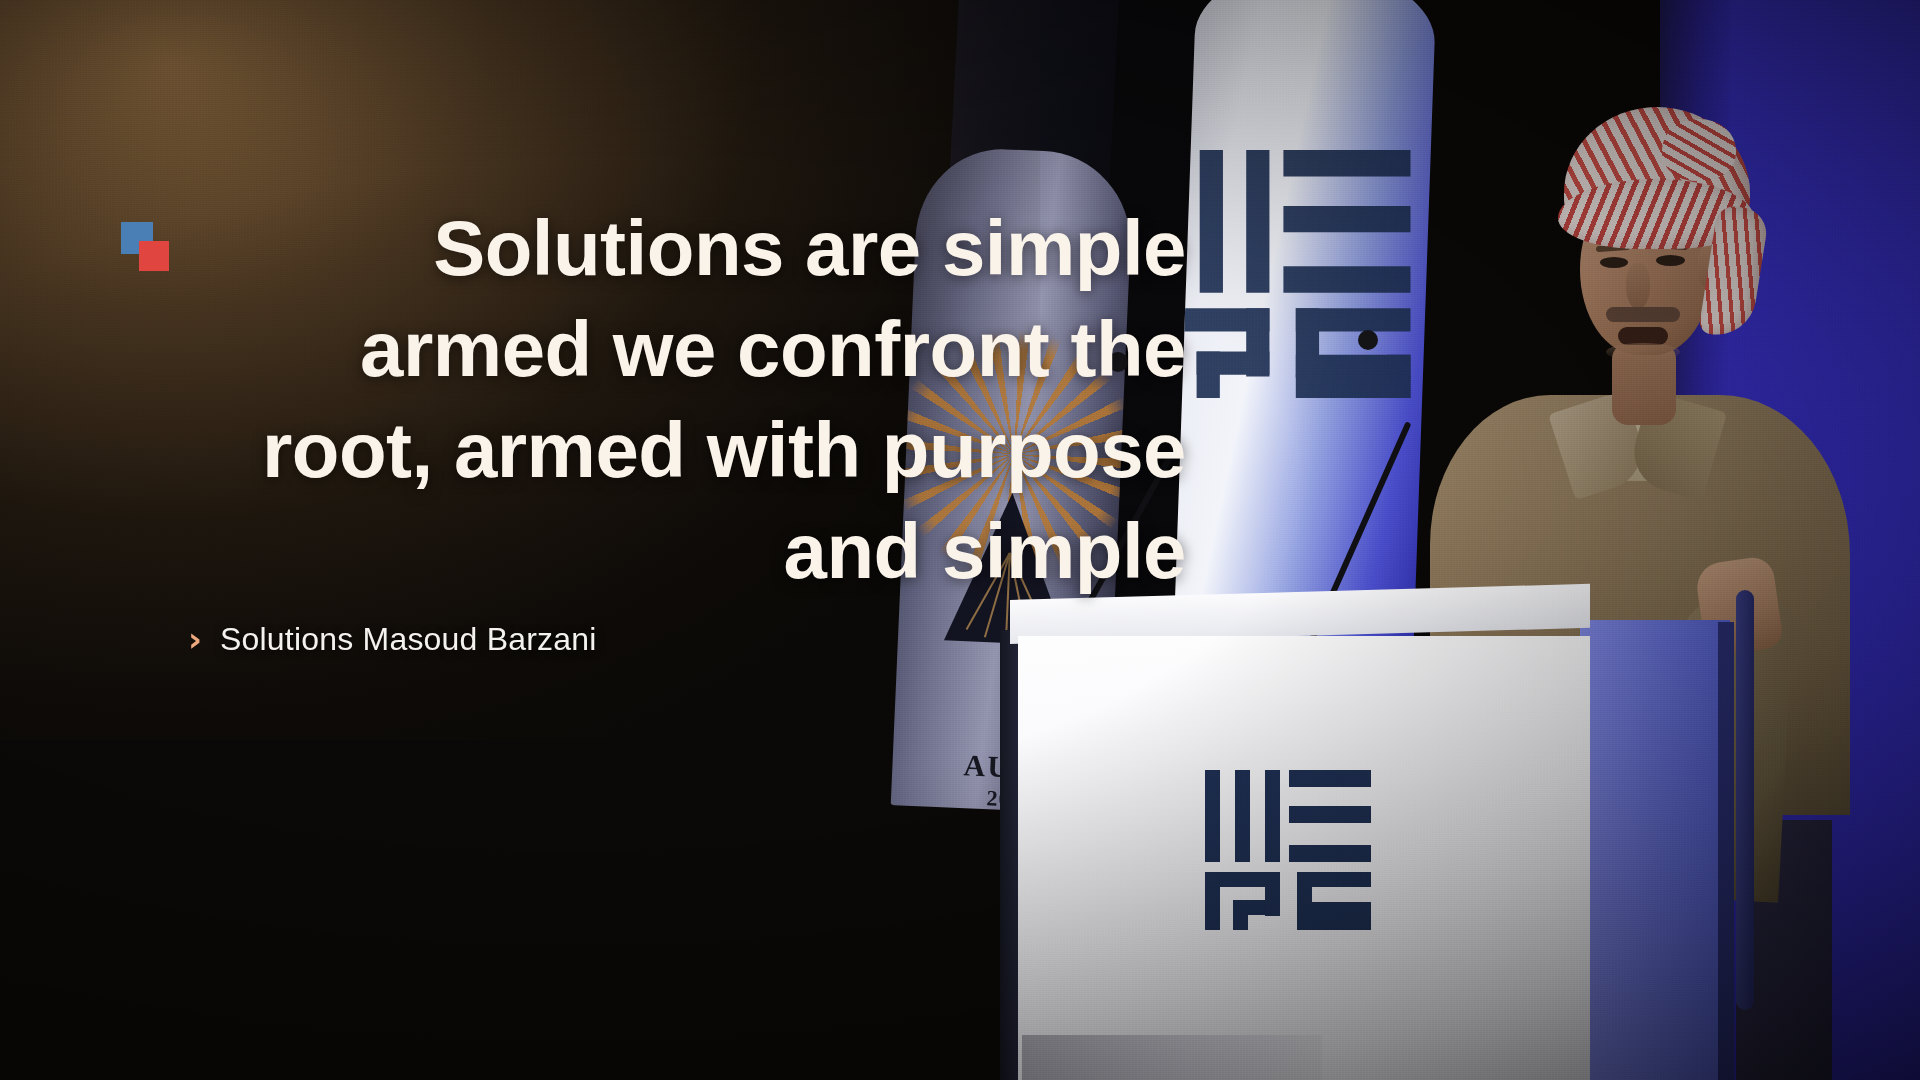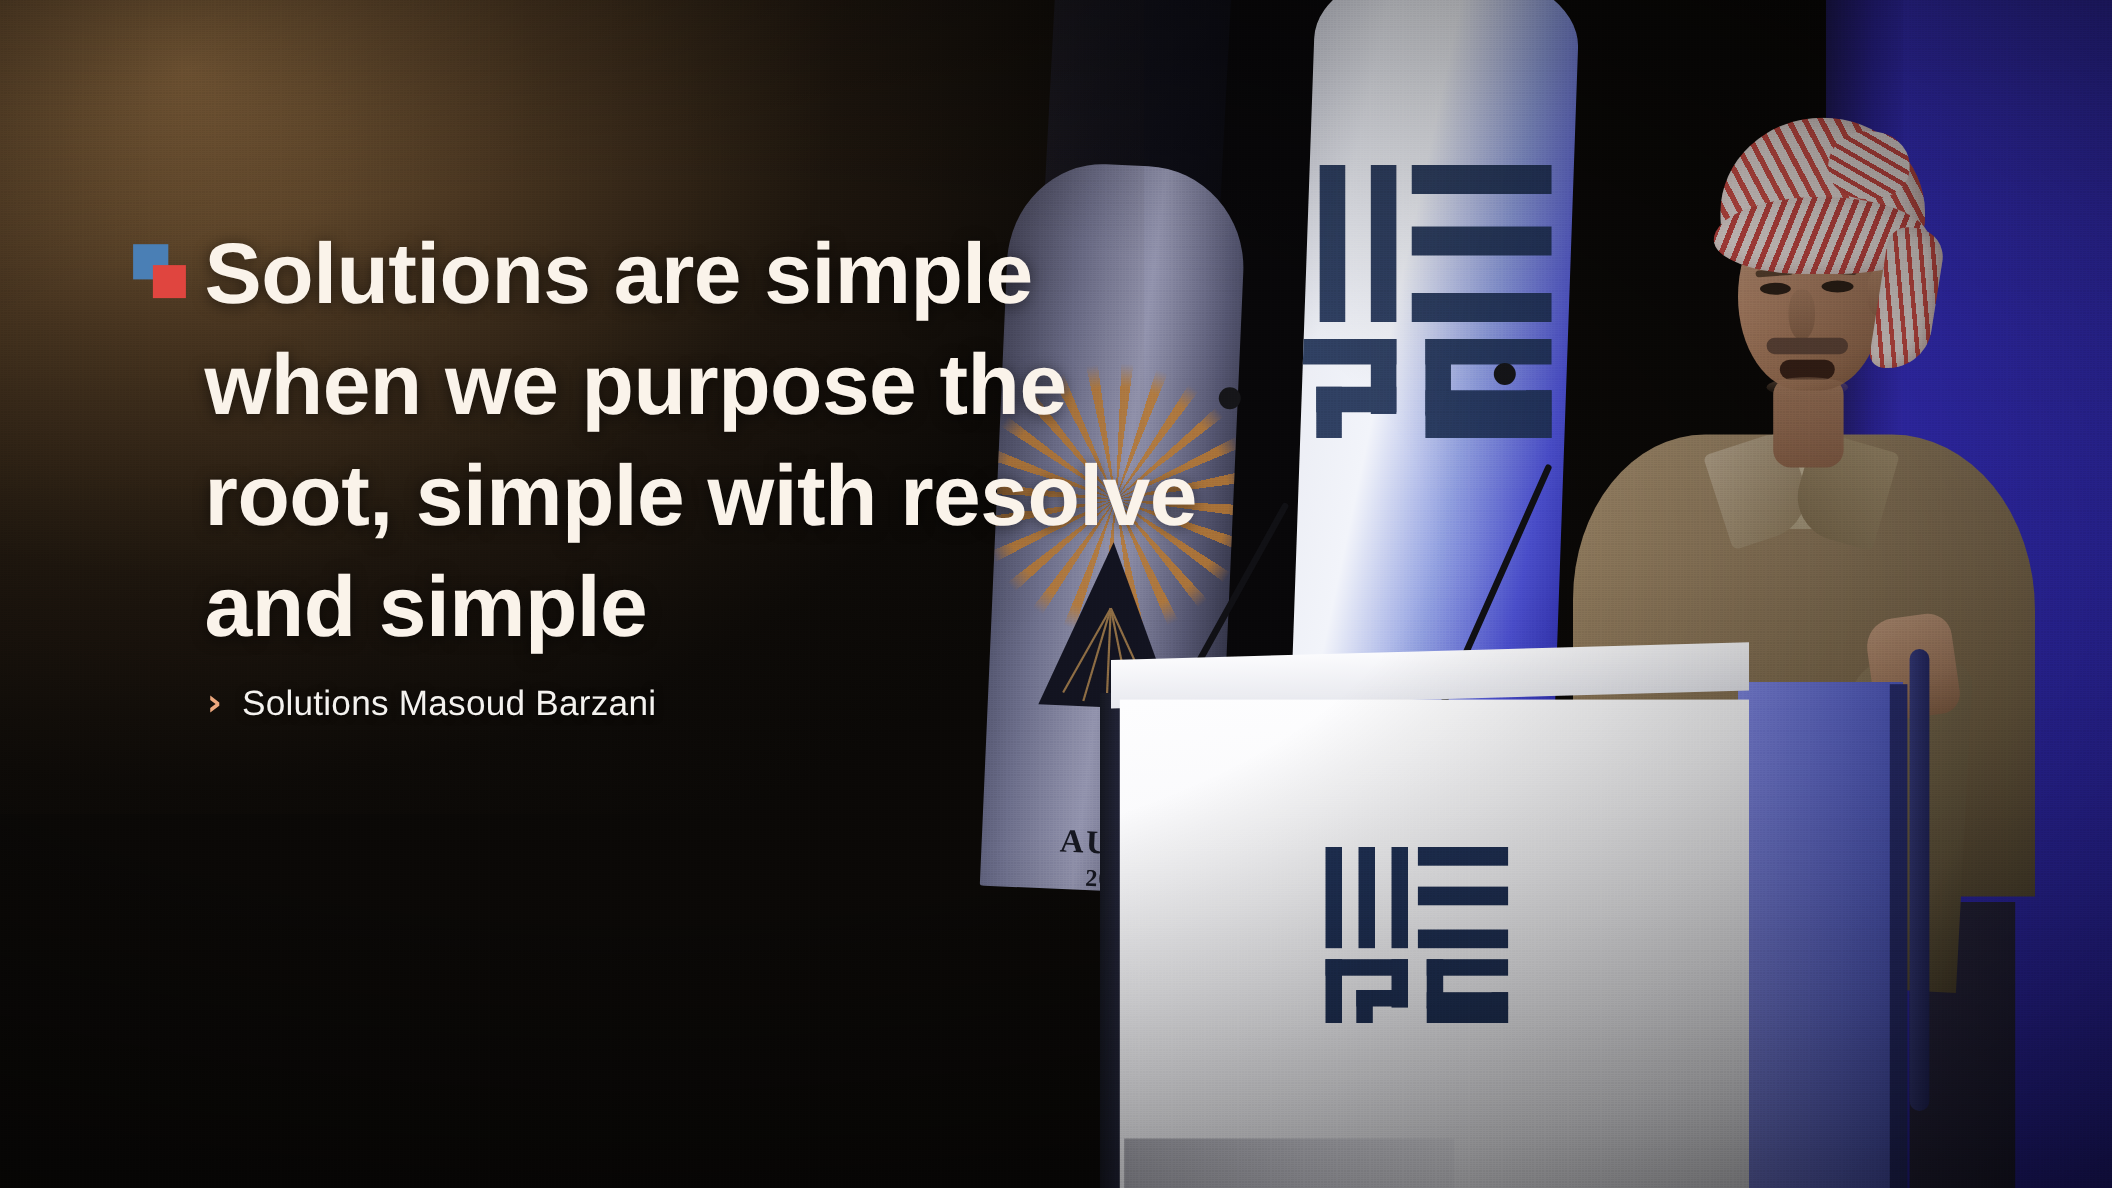--- a/index.html
+++ b/index.html
@@ -252,21 +252,21 @@
   .logo-mark .sq-blue { position:absolute; left:0; top:0; width:32px; height:32px; background:#4A7FB5; }
   .logo-mark .sq-red  { position:absolute; left:18px; top:19px; width:30px; height:30px; background:#E0453F; }
 
   .quote {
     position:absolute; left:186px; top:198px; width:1000px;
     color:#faf3ea;
     font-size:78px; line-height:101px; font-weight:700;
     letter-spacing:-0.5px;
     text-shadow:0 2px 14px rgba(0,0,0,.55);
   }
-  .quote .ln { display:block; white-space:nowrap; }
+  .quote .ln { display:block; white-space:nowrap;text-align:right; }
 
   .attrib {
     position:absolute; left:188px; top:621px;
     display:flex; align-items:center; gap:14px;
   }
   .chev {
     width:18px; height:30px; flex:0 0 auto;
     color:#eda87e; font-size:34px; line-height:28px; font-weight:700;
     font-family:"DejaVu Sans", sans-serif;
   }
@@ -392,22 +392,22 @@
 
   <div class="overlay">
 
     <div class="logo-mark">
       <span class="sq-blue"></span>
       <span class="sq-red"></span>
     </div>
 
     <div class="quote">
       <span class="ln">Solutions are simple</span>
-      <span class="ln">when we purpose the</span>
-      <span class="ln">root, simple with resolve</span>
+      <span class="ln">armed we confront the</span>
+      <span class="ln">root, armed with purpose</span>
       <span class="ln">and simple</span>
     </div>
 
     <div class="attrib">
       <span class="chev">›</span>
       <span class="attrib-name">Solutions Masoud Barzani</span>
     </div>
 
   </div>
 </div>

